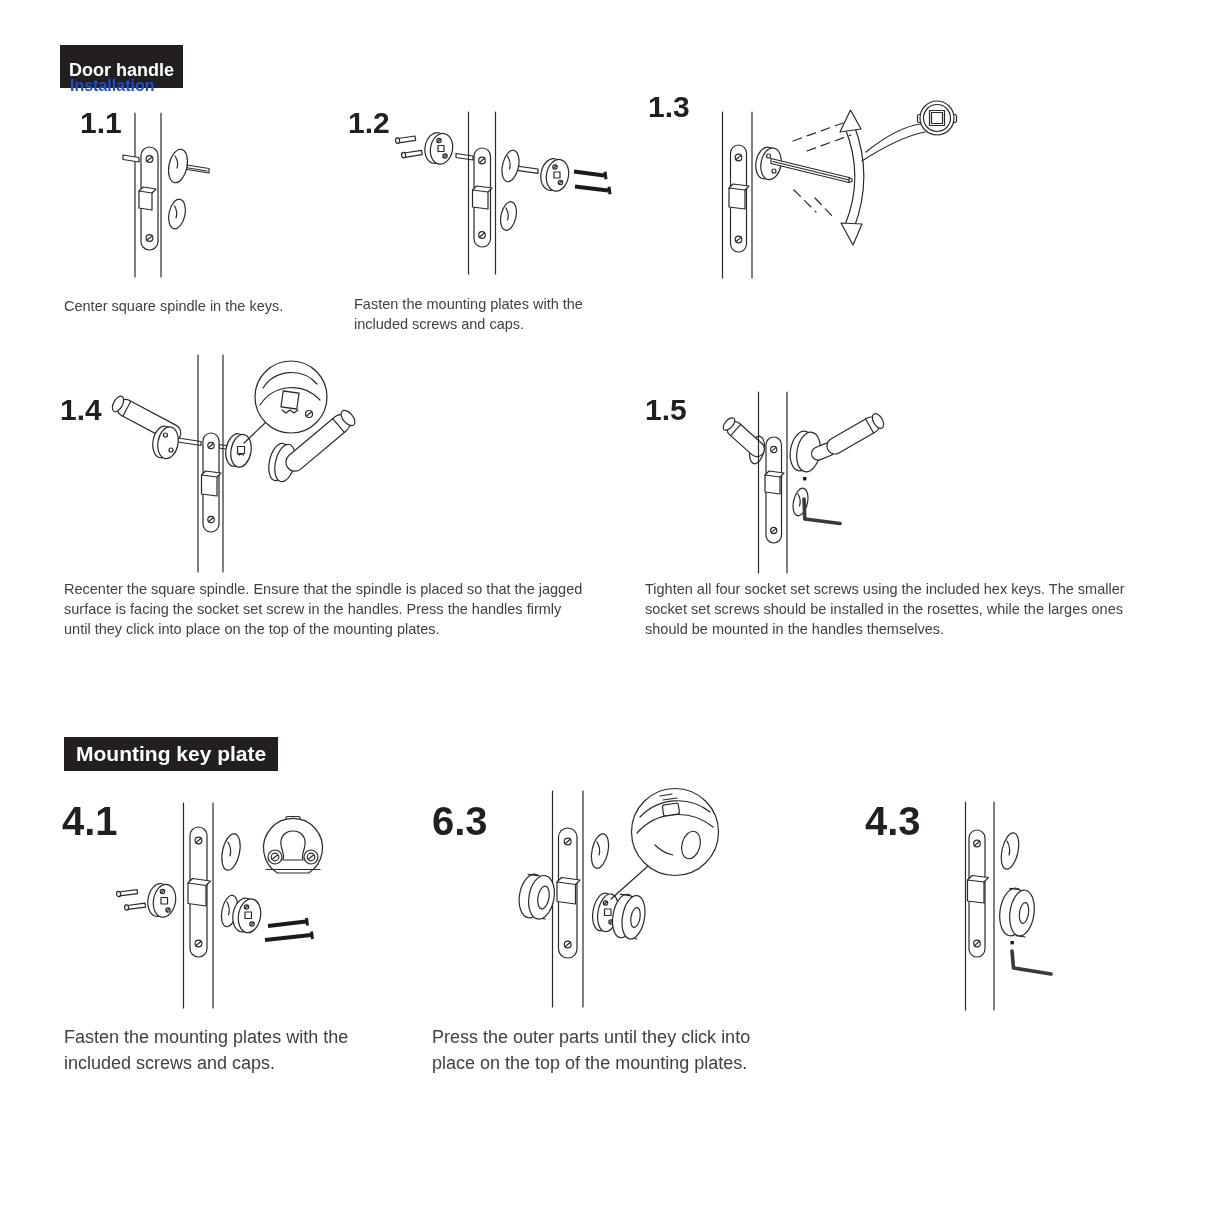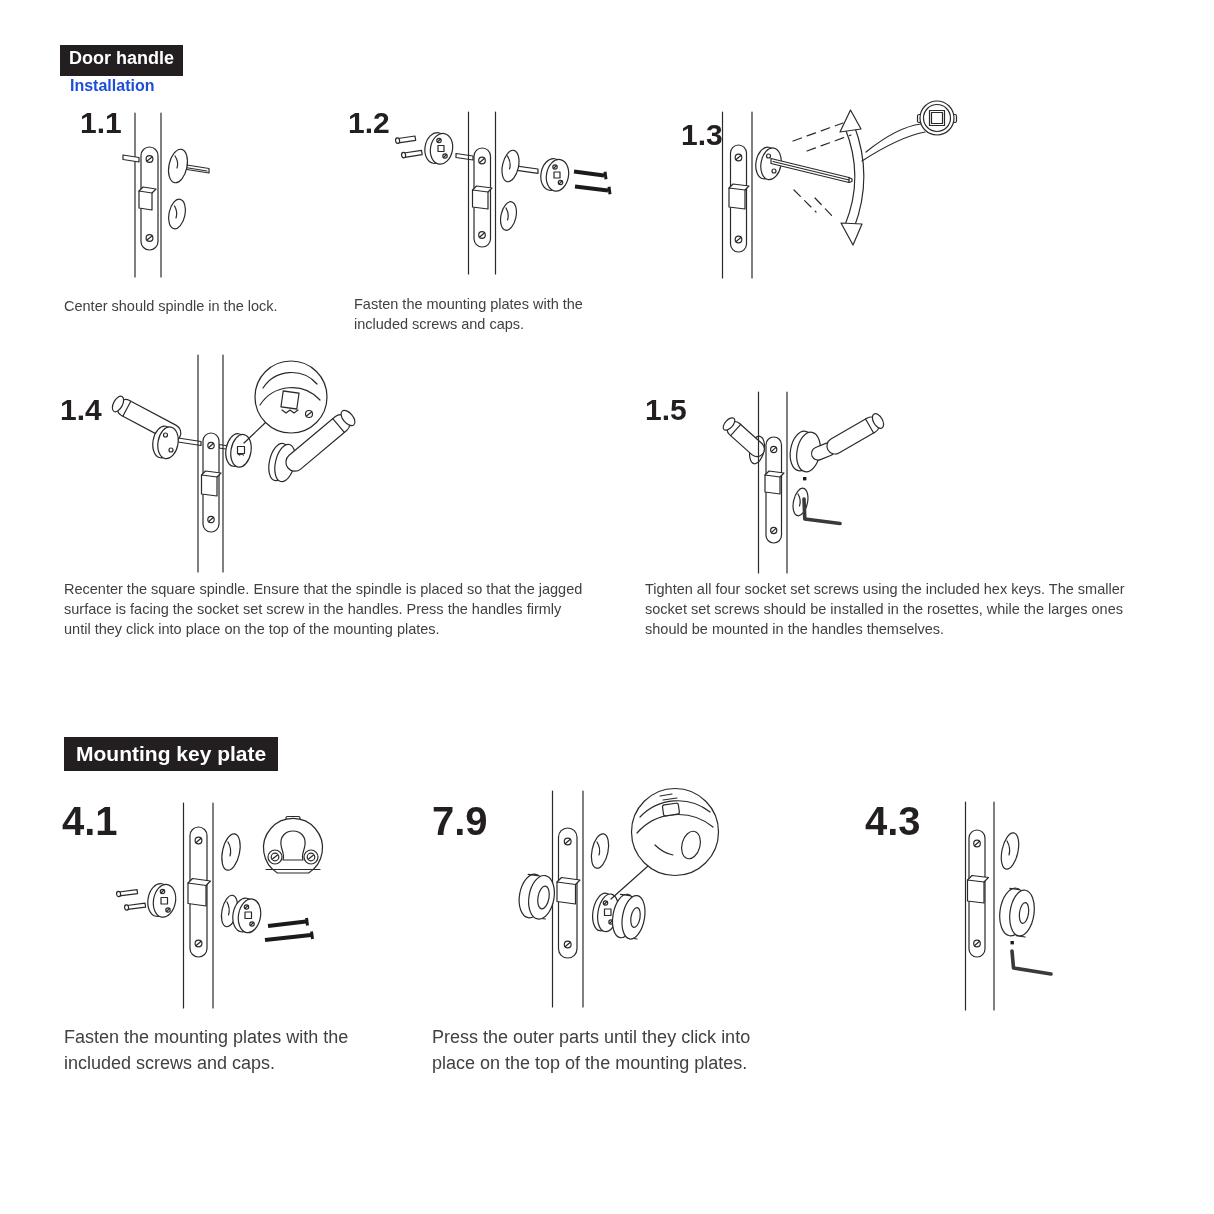--- a/index.html
+++ b/index.html
@@ -1,20 +1,20 @@
 <!DOCTYPE html>
 <html><head>
 <meta charset="utf-8">
 <style>
   * { margin:0; padding:0; box-sizing:border-box; }
   html,body { background:#ffffff; }
   body { font-family:"Liberation Sans", sans-serif; color:#414042; }
   .page { position:relative; width:1214px; height:1214px; background:#ffffff; overflow:hidden; }
   .badge { position:absolute; background:#231f20; color:#ffffff; font-weight:bold; white-space:nowrap; }
-  .badge1 { left:60px; top:45px; font-size:18px; padding:3px 9px 7px; }
+  .badge1 { left:60px; top:45px; font-size:18px; padding:15px 9px 7px; }
   .badge2 { left:64px; top:737px; font-size:21px; padding:5px 12px 5px; }
   .subtitle { position:absolute; left:70px; top:77px; font-size:16px; font-weight:bold; color:#1d4ed8; }
   .stepnum { position:absolute; font-weight:bold; color:#231f20; line-height:1; }
   .s1 { font-size:30px; }
   .s4 { font-size:40px; }
   .caption { position:absolute; font-size:14.5px; line-height:20px; color:#414042; }
   .caption.big { font-size:18px; line-height:26px; }
   svg.fig { position:absolute; overflow:visible; }
   .ln { stroke:#2a2a2c; stroke-width:1.2; fill:none; stroke-linecap:round; stroke-linejoin:round; }
   .fw { fill:#ffffff; }
@@ -25,21 +25,21 @@
 </head>
 <body>
 
 <div class="page">
 
   <div class="badge badge1"><span>Door handle</span></div>
   <div class="subtitle">Installation</div>
 
   <div class="stepnum s1" style="left:60px; top:108px;margin-left:20px;">1.1</div>
   <div class="stepnum s1" style="left:348px; top:108px;">1.2</div>
-  <div class="stepnum s1" style="left:648px; top:120px;margin-left:33px;">1.3</div>
+  <div class="stepnum s1" style="left:648px; top:92px;">1.3</div>
   <div class="stepnum s1" style="left:60px; top:395px;">1.4</div>
   <div class="stepnum s1" style="left:645px; top:395px;">1.5</div>
 
   <svg class="fig" style="left:115px; top:105px;" width="110" height="180" viewBox="0 0 110 180">
     <g class="ln">
       <g>
         <line x1="20" y1="8" x2="20" y2="172"></line>
           <line x1="46" y1="8" x2="46" y2="172"></line>
       </g>
       <g>
@@ -277,29 +277,29 @@
       </g>
       <rect x="103" y="87" width="3.4" height="3.4" fill="#1b1b1d" stroke="none"></rect>
       <g>
         <ellipse class="fw" cx="100.5" cy="112" rx="7" ry="14" transform="rotate(12 100.5 112)"></ellipse>
         <path d="M98 104 q3.5 6 1.5 12"></path>
       </g>
       <path class="hex" d="M104 109 L104.8 129 L140 133.5"></path>
     </g>
   </svg>
 
-  <div class="caption" style="left:64px; top:296px; width:260px;">Center should spindle in the lock.</div>
+  <div class="caption" style="left:64px; top:296px; width:260px;">Center square spindle in the keys.</div>
   <div class="caption" style="left:354px; top:294px; width:245px;">Fasten the mounting plates with the included screws and caps.</div>
   <div class="caption" style="left:64px; top:579px; width:520px;">Recenter the square spindle. Ensure that the spindle is placed so that the jagged surface is facing the socket set screw in the handles. Press the handles firmly until they click into place on the top of the mounting plates.</div>
   <div class="caption" style="left:645px; top:579px; width:520px;">Tighten all four socket set screws using the included hex keys. The smaller socket set screws should be installed in the rosettes, while the larges ones should be mounted in the handles themselves.</div>
 
   <div class="badge badge2"><span>Mounting key plate</span></div>
 
   <div class="stepnum s4" style="left:62px; top:801px;">4.1</div>
-  <div class="stepnum s4" style="left:432px; top:801px;">7.9</div>
+  <div class="stepnum s4" style="left:432px; top:801px;">6.3</div>
   <div class="stepnum s4" style="left:865px; top:801px;">4.3</div>
 
   <svg class="fig" style="left:115px; top:800px;" width="215" height="210" viewBox="0 0 215 210">
     <g class="ln">
       <g>
         <line x1="68.5" y1="3" x2="68.5" y2="208"></line>
           <line x1="98" y1="3" x2="98" y2="208"></line>
       </g>
       <g>
         <rect class="fw" x="75" y="27" width="17" height="130" rx="8.5"></rect>

